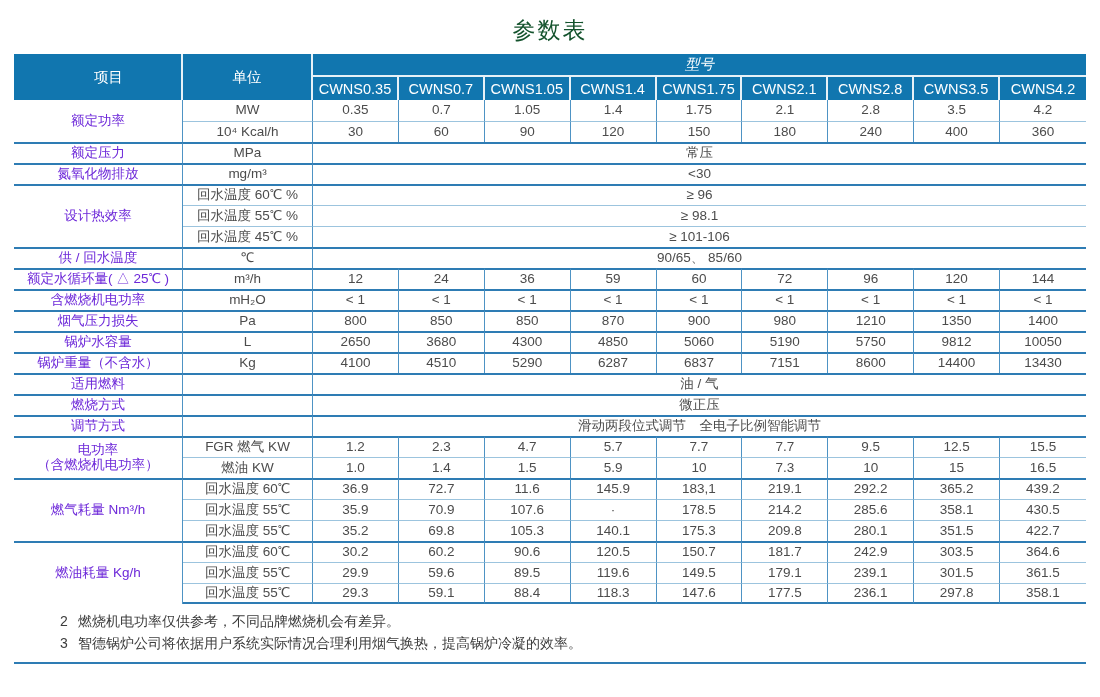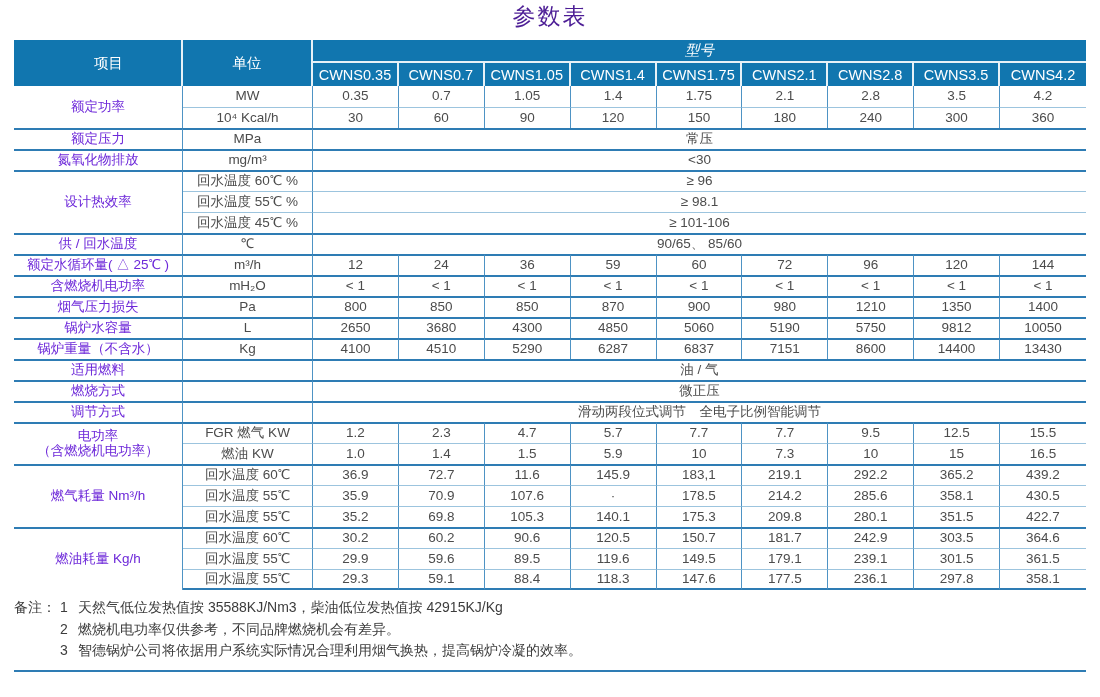--- a/index.html
+++ b/index.html
@@ -2,22 +2,22 @@
 <html><head>
 <meta charset="utf-8">
 <style>
   html,body { margin:0; padding:0; background:#ffffff; }
   body {
     width:1100px; height:697px; overflow:hidden;
     font-family:"Liberation Sans", sans-serif;
     -webkit-font-smoothing:antialiased;
   }
   .title {
-    text-align:center; color:#4c1d95; font-size:23px; font-weight:500;
-    letter-spacing:2px; padding:1px 0 8px 0;
+    text-align:center; color:#14532d; font-size:23px; font-weight:500;
+    letter-spacing:2px; padding:15px 0 8px 0;
   }
   table.params {
     border-collapse:separate; border-spacing:0; table-layout:fixed;
     width:1072px; margin:0 auto;
   }
   th, td { text-align:center; vertical-align:middle; padding:0 2px; box-sizing:border-box; }
   thead th {
     background:#1176af; color:#ffffff; font-weight:normal; font-size:14.5px;
   }
   thead th.hitem   { border-right:2px solid rgba(255,255,255,.9);padding-left:24px; }
@@ -99,21 +99,21 @@
       </tr>
       <tr class="inner">
         <td class="unit">10⁴ Kcal/h</td>
         <td>30</td>
         <td>60</td>
         <td>90</td>
         <td>120</td>
         <td>150</td>
         <td>180</td>
         <td>240</td>
-        <td>300</td>
+        <td>400</td>
         <td>360</td>
       </tr>
       <tr class="sec">
         <td class="lbl" rowspan="1">额定压力</td>
         <td class="unit">MPa</td>
         <td colspan="9">常压</td>
       </tr>
       <tr class="sec">
         <td class="lbl" rowspan="1">氮氧化物排放</td>
         <td class="unit">mg/m³</td>
@@ -315,25 +315,20 @@
         <td>177.5</td>
         <td>236.1</td>
         <td>297.8</td>
         <td>358.1</td>
       </tr>
     </tbody>
 </table>
 
 <div class="notes">
   <div class="note-row">
-    <span class="note-prefix">备注：</span>
-    <span class="note-num">1</span>
-    <span class="note-text">天然气低位发热值按 35588KJ/Nm3，柴油低位发热值按 42915KJ/Kg</span>
-  </div>
-  <div class="note-row">
     <span class="note-spacer"></span>
     <span class="note-num">2</span>
     <span class="note-text">燃烧机电功率仅供参考，不同品牌燃烧机会有差异。</span>
   </div>
   <div class="note-row">
     <span class="note-spacer"></span>
     <span class="note-num">3</span>
     <span class="note-text">智德锅炉公司将依据用户系统实际情况合理利用烟气换热，提高锅炉冷凝的效率。</span>
   </div>
 </div>

